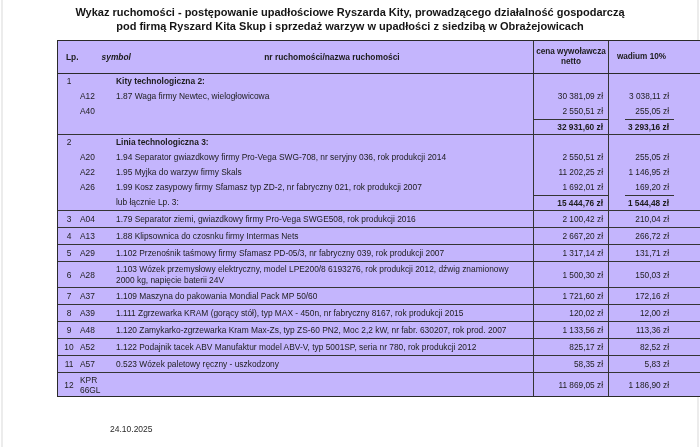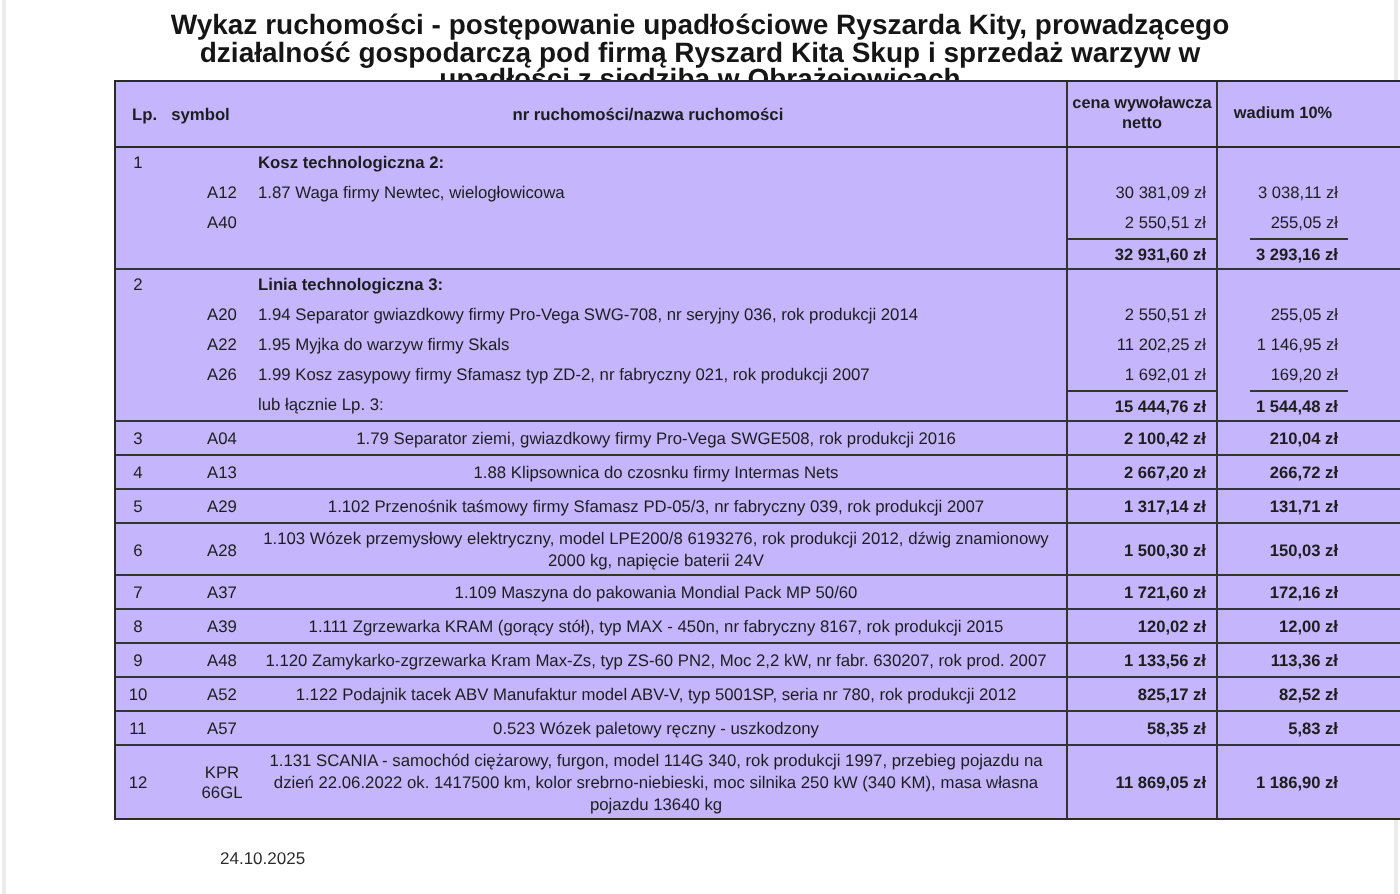--- a/index.html
+++ b/index.html
@@ -10,67 +10,67 @@
     color:#1d1d1d;
     position:relative;
     overflow:hidden;
   }
   .edge { position:absolute; top:0; width:2px; height:447px; background:#ececec; }
   .edge-l { left:1px; }
   .edge-r { right:1px; }
 
   .title {
     position:absolute; top:6px; left:70px; width:560px;
-    text-align:center; font-weight:bold; font-size:14px; line-height:13.5px;
+    text-align:center; font-weight:bold; font-size:11px; line-height:13.5px;
     color:#151515;
   }
 
   .table {
     position:absolute; left:57px; top:40px; width:656px;
     border:1.5px solid #2a2a2a;
     background:#c4b5fd;
     font-size:8.4px;
   }
   .trow { display:flex; border-bottom:1px solid #343434; align-items:stretch; }
   .trow:last-child { border-bottom:none; }
 
   .c-left  { width:475px; }
   .c-price { width:75px; border-left:1px solid #343434; }
   .c-dep   { width:66px; border-left:1px solid #343434;padding-left:16px; }
 
   
   .hrow { border-bottom:1.5px solid #2a2a2a; }
   .hrow .c-left { display:flex; align-items:center; height:32px; font-weight:bold; }
   .h-lp  { margin-left:8px; }
-  .h-sym { margin-left:7px; }
+  .h-sym { margin-left:23px;font-style:italic; }
   .h-name{ flex:1; text-align:center; }
   .hcell-num {
     display:flex; align-items:center; justify-content:center;
     text-align:center; font-weight:bold; font-size:8.2px; line-height:10px; padding:2px;
   }
 
   
   .lp   { width:22px; text-align:center; flex-shrink:0; }
-  .sym  { width:36px; text-align:center; flex-shrink:0;margin-left:13px; }
+  .sym  { width:36px; text-align:left; flex-shrink:0; }
   .desc { flex:1; padding-right:6px; }
 
   
   .gline { display:flex; height:15px; line-height:15px; align-items:center; }
   .pcol  { display:flex; flex-direction:column; }
   .pline { height:15px; line-height:15px; text-align:right; padding-right:5px; font-size:8.3px; }
   .pline.total { border-top:1px solid #343434; font-weight:bold; }
   .bold  { font-weight:bold; }
 
   
   .srow .c-left { display:flex; align-items:center; padding:1.5px 0; min-height:16px; }
-  .srow .desc { line-height:11px;text-align:center; }
+  .srow .desc { line-height:11px; }
   .srow .sym  { line-height:10px; }
   .num {
     display:flex; align-items:center; justify-content:flex-end;
-    padding-right:5px; font-weight:bold; font-size:8.3px; text-align:left;
+    padding-right:5px; font-weight:normal; font-size:8.3px; text-align:left;
   }
 
   .footer-date {
     position:absolute; left:110px; top:424px;
     font-size:8.5px; color:#2b2b2b;
   }
 </style>
 </head>
 <body>
 
@@ -89,21 +89,21 @@
     </div>
     <div class="c-price hcell-num">cena wywoławcza netto</div>
     <div class="c-dep hcell-num">wadium 10%</div>
   </div>
 
   <div class="trow">
     <div class="c-left pcol">
       <div class="gline">
         <span class="lp">1</span>
         <span class="sym"></span>
-        <span class="desc bold">Kosz technologiczna 2:</span>
+        <span class="desc bold">Kity technologiczna 2:</span>
       </div>
       <div class="gline">
         <span class="lp"></span>
         <span class="sym">A12</span>
         <span class="desc">1.87 Waga firmy Newtec, wielogłowicowa</span>
       </div>
       <div class="gline">
         <span class="lp"></span>
         <span class="sym">A40</span>
       </div>
@@ -253,21 +253,20 @@
       <span class="desc">0.523 Wózek paletowy ręczny - uszkodzony</span>
     </div>
     <div class="c-price num">58,35 zł</div>
     <div class="c-dep num">5,83 zł</div>
   </div>
 
   <div class="trow srow">
     <div class="c-left">
       <span class="lp">12</span>
       <span class="sym">KPR 66GL</span>
-      <span class="desc">1.131 SCANIA - samochód ciężarowy, furgon, model 114G 340, rok produkcji 1997, przebieg pojazdu na dzień 22.06.2022 ok. 1417500 km, kolor srebrno-niebieski, moc silnika 250 kW (340 KM), masa własna pojazdu 13640 kg</span>
     </div>
     <div class="c-price num">11 869,05 zł</div>
     <div class="c-dep num">1 186,90 zł</div>
   </div>
 
 </div>
 
 <div class="footer-date">24.10.2025</div>
 
 </body></html>

